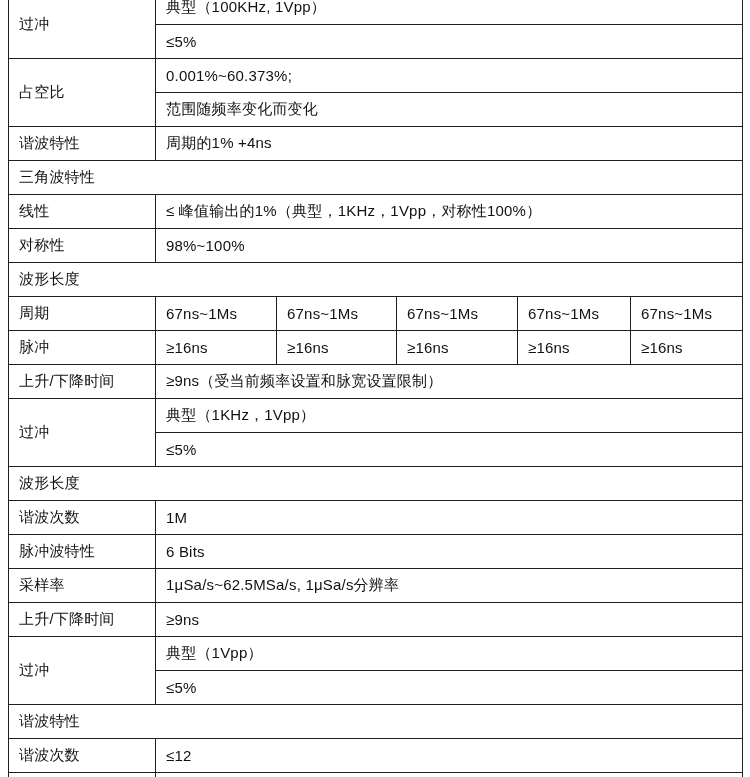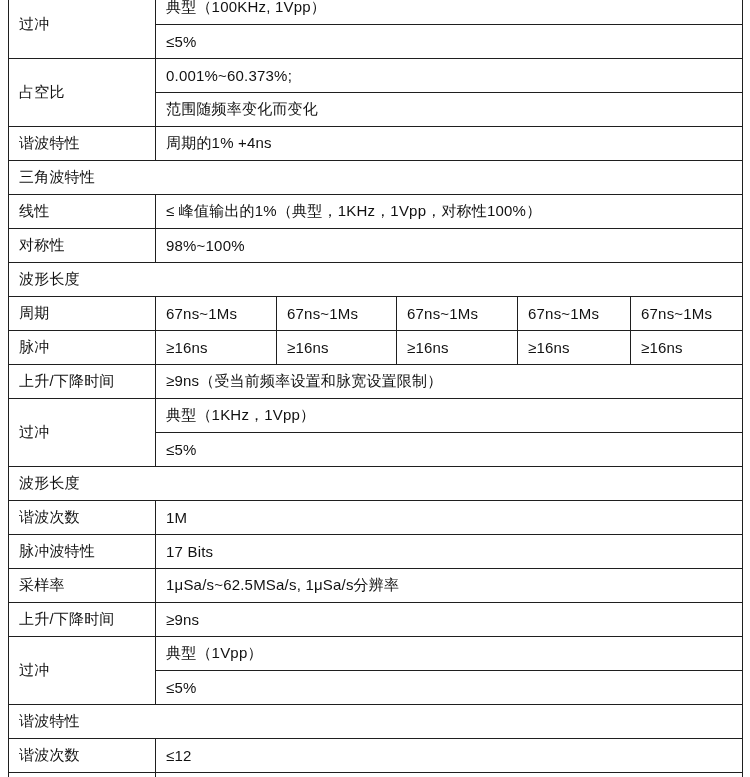--- a/index.html
+++ b/index.html
@@ -124,21 +124,21 @@
         <td class="hdr" colspan="6">波形长度</td>
       </tr>
 
       <tr>
         <td class="lbl">谐波次数</td>
         <td class="val" colspan="5">1M</td>
       </tr>
 
       <tr>
         <td class="lbl">脉冲波特性</td>
-        <td class="val" colspan="5">17 Bits</td>
+        <td class="val" colspan="5">6 Bits</td>
       </tr>
 
       <tr>
         <td class="lbl">采样率</td>
         <td class="val" colspan="5">1μSa/s~62.5MSa/s, 1μSa/s分辨率</td>
       </tr>
 
       <tr>
         <td class="lbl">上升/下降时间</td>
         <td class="val" colspan="5">≥9ns</td>

